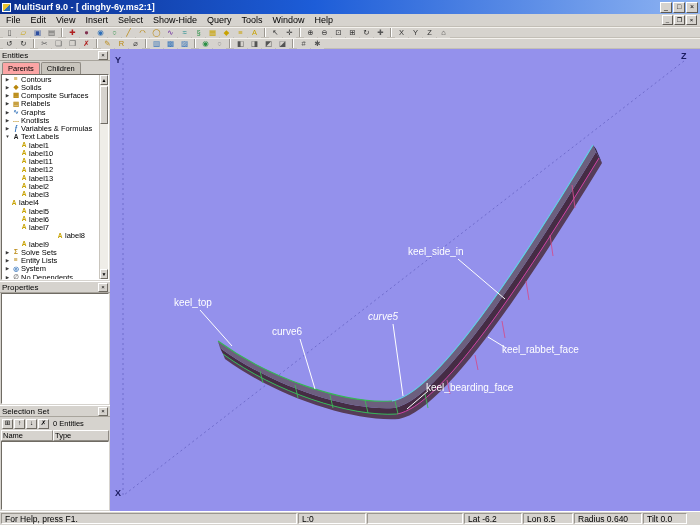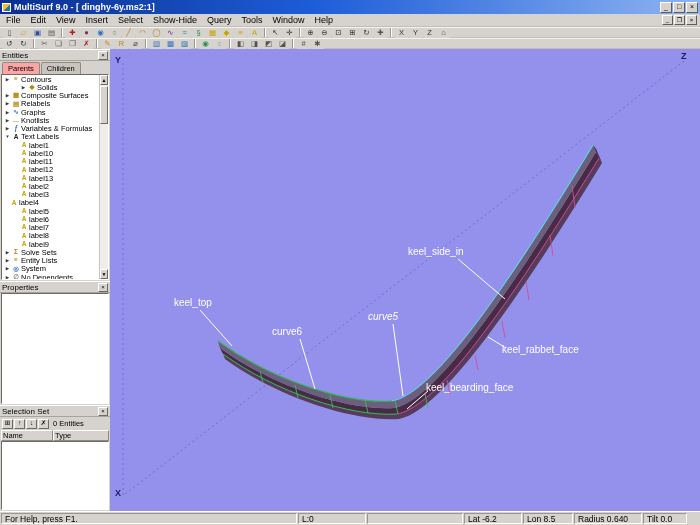--- a/index.html
+++ b/index.html
@@ -297,21 +297,21 @@
           <span class="tab active">Parents</span>
           <span class="tab">Children</span>
         </div>
         <div class="tree-wrap">
           <div id="tree">
               <div class="tree-row" style="padding-left: 2px;">
                 <span class="tree-arrow">▶</span>
                 <span class="tree-icon" style="color: rgb(184, 134, 11);">≡</span>
                 <span class="tree-label">Contours</span>
               </div>
-              <div class="tree-row" style="padding-left: 18px;">
+              <div class="tree-row" style="padding-left: 2px;">
                 <span class="tree-arrow">▶</span>
                 <span class="tree-icon" style="color: rgb(184, 134, 11);">◆</span>
                 <span class="tree-label">Solids</span>
               </div>
               <div class="tree-row" style="padding-left: 2px;">
                 <span class="tree-arrow">▶</span>
                 <span class="tree-icon" style="color: rgb(184, 134, 11);">▦</span>
                 <span class="tree-label">Composite Surfaces</span>
               </div>
               <div class="tree-row" style="padding-left: 2px;">
@@ -387,21 +387,21 @@
               <div class="tree-row" style="padding-left: 10px;">
                 <span class="tree-arrow"></span>
                 <span class="tree-icon" style="color: rgb(200, 162, 0);">A</span>
                 <span class="tree-label">label6</span>
               </div>
               <div class="tree-row" style="padding-left: 10px;">
                 <span class="tree-arrow"></span>
                 <span class="tree-icon" style="color: rgb(200, 162, 0);">A</span>
                 <span class="tree-label">label7</span>
               </div>
-              <div class="tree-row" style="padding-left: 10px;">
+              <div class="tree-row" style="padding-left: 10px; margin-left: 36px;">
                 <span class="tree-arrow"></span>
                 <span class="tree-icon" style="color: rgb(200, 162, 0);">A</span>
                 <span class="tree-label">label8</span>
               </div>
               <div class="tree-row" style="padding-left: 10px;">
                 <span class="tree-arrow"></span>
                 <span class="tree-icon" style="color: rgb(200, 162, 0);">A</span>
                 <span class="tree-label">label9</span>
               </div>
               <div class="tree-row" style="padding-left: 2px;">

